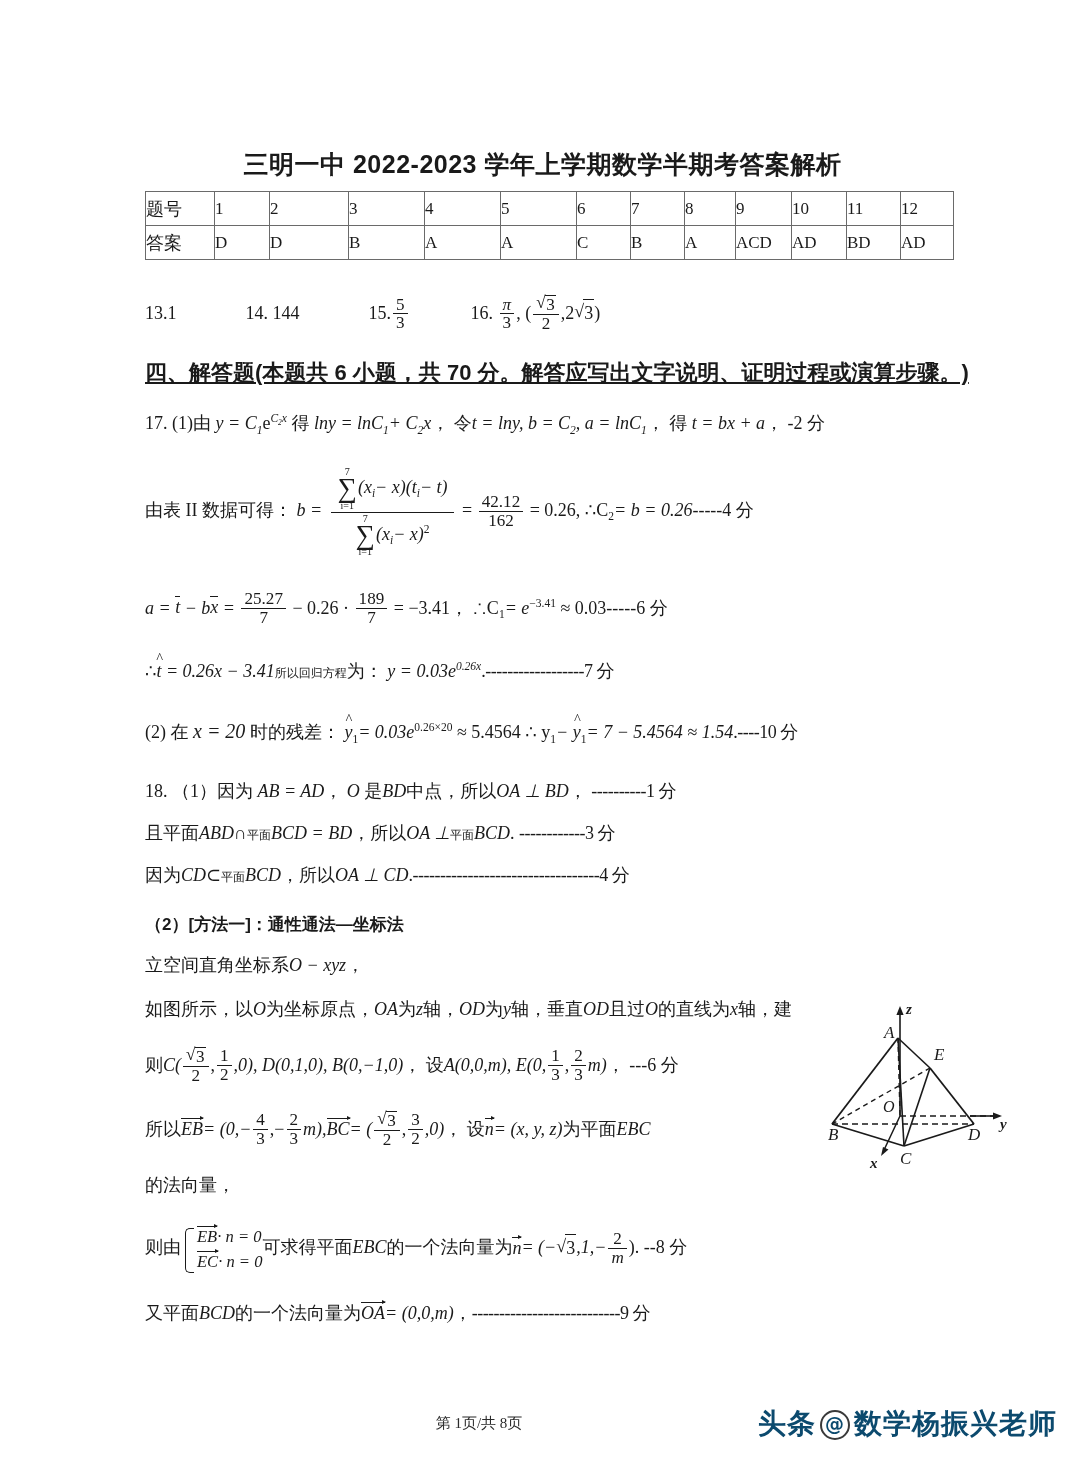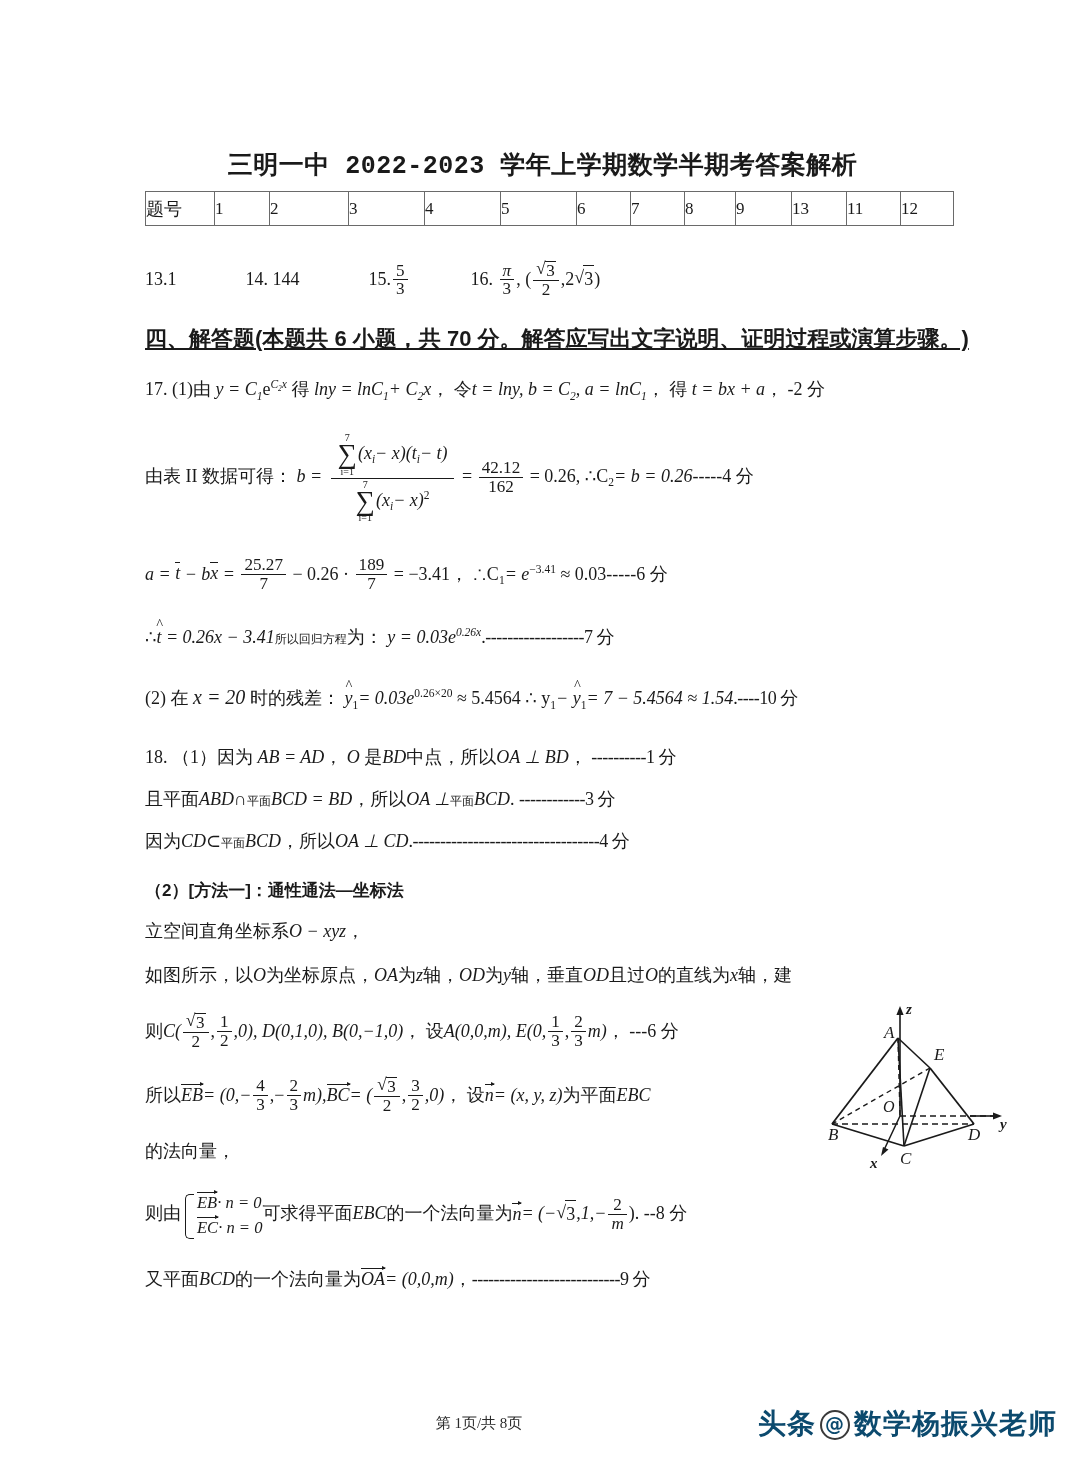--- a/index.html
+++ b/index.html
@@ -30,21 +30,21 @@
   }
 
   
   .doc-title {
     text-align: center;
     font-weight: bold;
     font-size: 25px;
     letter-spacing: 0.5px;
     margin-top: 148px;
     margin-bottom: 10px;
-    font-family: Liberation Mono, monospace;
+    font-family: Liberation Sans, sans-serif;
     white-space: nowrap;
   }
 
   
   table.ans-table {
     border-collapse: collapse;
     width: 795px;
     table-layout: fixed;
   }
   table.ans-table td {
@@ -252,23 +252,38 @@
           <td class="c0 lbl">题号</td>
           <td class="c1">1</td>
           <td class="c2">2</td>
           <td class="c3">3</td>
           <td class="c4">4</td>
           <td class="c5">5</td>
           <td class="c6">6</td>
           <td class="c7">7</td>
           <td class="c8">8</td>
           <td class="c9">9</td>
-          <td class="c10">13</td>
+          <td class="c10">10</td>
           <td class="c11">11</td>
           <td class="c12">12</td>
+        </tr>
+        <tr>
+          <td class="c0 lbl">答案</td>
+          <td class="c1">D</td>
+          <td class="c2">D</td>
+          <td class="c3">B</td>
+          <td class="c4">A</td>
+          <td class="c5">A</td>
+          <td class="c6">C</td>
+          <td class="c7">B</td>
+          <td class="c8">A</td>
+          <td class="c9">ACD</td>
+          <td class="c10">AD</td>
+          <td class="c11">BD</td>
+          <td class="c12">AD</td>
         </tr>
       </tbody>
     </table>
 
     <div class="line" style="margin-top:36px;">
       <span>13.1</span>
       <span style="display:inline-block;width:60px;"></span>
       <span>14. 144</span>
       <span style="display:inline-block;width:60px;"></span>
       <span>15.</span><span class="frac"><span class="nu">5</span><span class="de">3</span></span>

